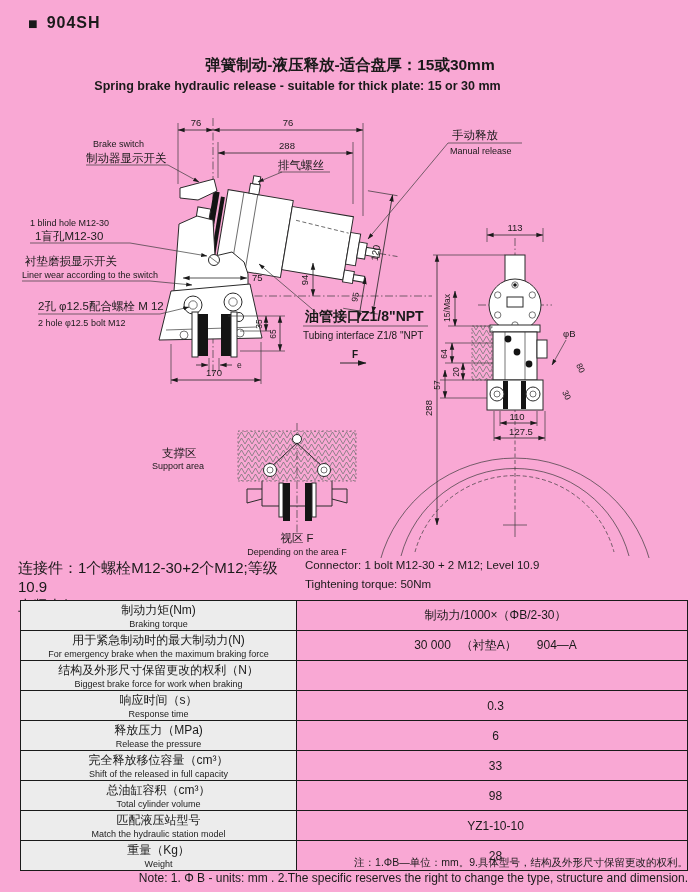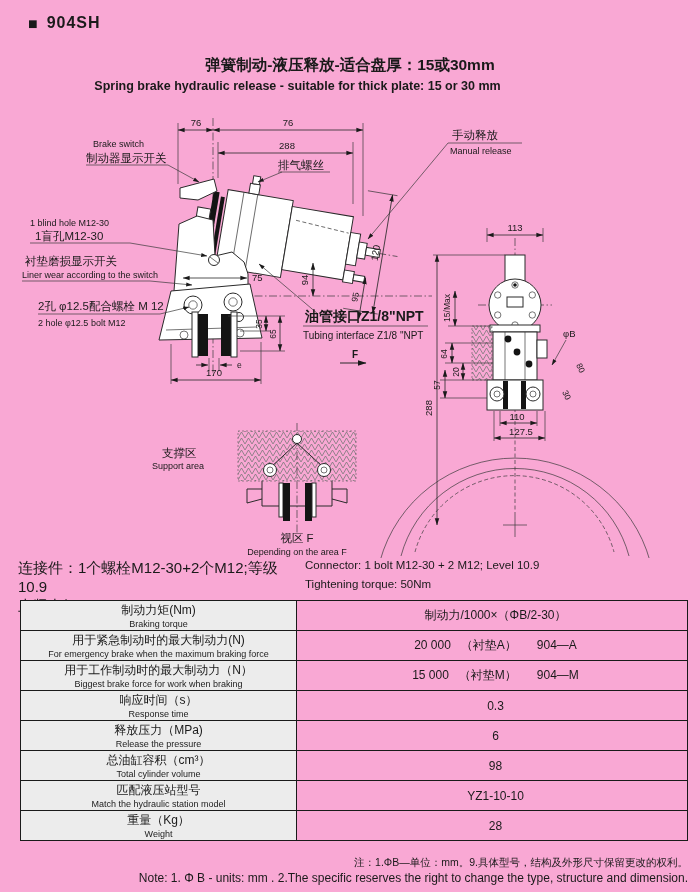--- a/index.html
+++ b/index.html
@@ -314,48 +314,54 @@
       <div class="tright">
           <span>制动力/1000×（ΦB/2-30）</span>
         </div>
     </div>
     <div class="trow">
       <div class="tleft">
           <div class="zh">用于紧急制动时的最大制动力(N)</div>
           <div class="en">For emergency brake when the maximum braking force</div>
         </div>
       <div class="tright">
-          <span>20 000   （衬垫A）      904—A</span>
-        </div>
-    </div>
-    <div class="trow">
-      <div class="tleft">
-          <div class="zh">用于工作制动时的最大制动力（N）</div>
+          <span>30 000   （衬垫A）      904—A</span>
+        </div>
+    </div>
+    <div class="trow">
+      <div class="tleft">
+          <div class="zh">结构及外形尺寸保留更改的权利（N）</div>
           <div class="en">Biggest brake force for work when braking</div>
-        </div>
-      <div class="tright">
-          <span>15 000   （衬垫M）      904—M</span>
         </div>
     </div>
     <div class="trow">
       <div class="tleft">
           <div class="zh">响应时间（s）</div>
           <div class="en">Response time</div>
         </div>
       <div class="tright">
           <span>0.3</span>
         </div>
     </div>
     <div class="trow">
       <div class="tleft">
           <div class="zh">释放压力（MPa)</div>
           <div class="en">Release the pressure</div>
         </div>
       <div class="tright">
           <span>6</span>
+        </div>
+    </div>
+    <div class="trow">
+      <div class="tleft">
+          <div class="zh">完全释放移位容量（cm³）</div>
+          <div class="en">Shift of the released in full capacity</div>
+        </div>
+      <div class="tright">
+          <span>33</span>
         </div>
     </div>
     <div class="trow">
       <div class="tleft">
           <div class="zh">总油缸容积（cm³）</div>
           <div class="en">Total cylinder volume</div>
         </div>
       <div class="tright">
           <span>98</span>
         </div>

